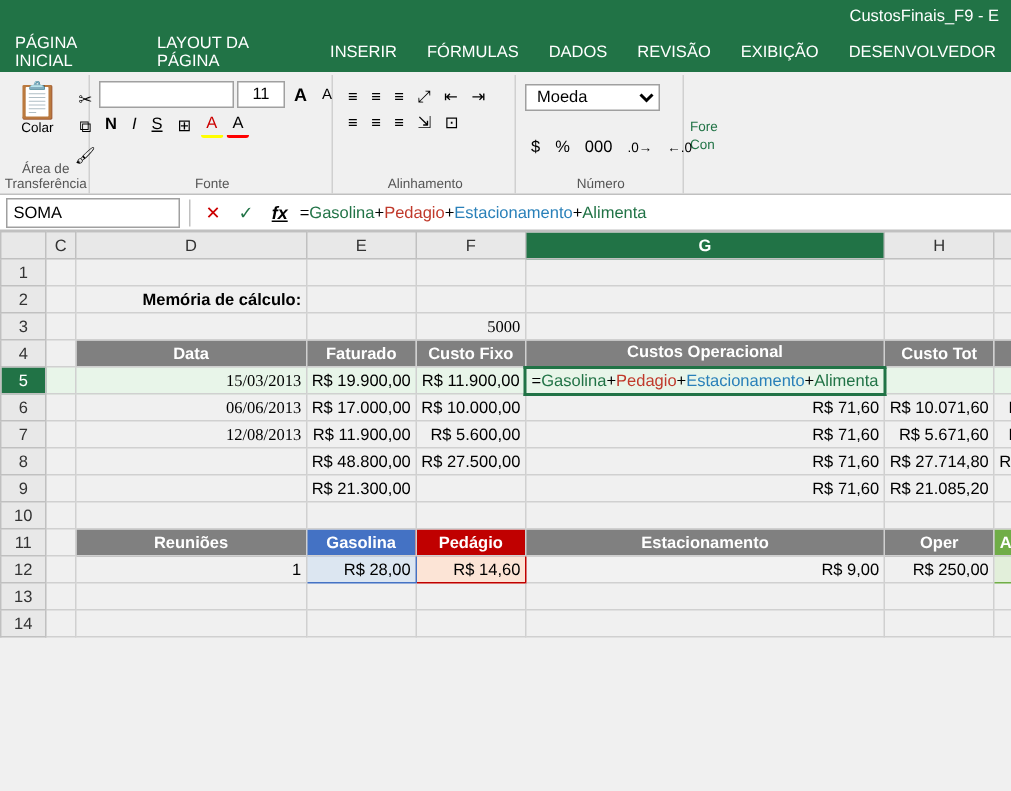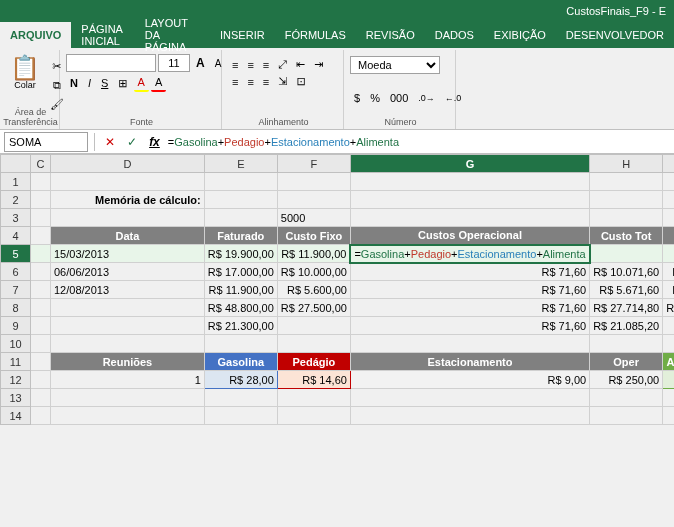--- a/index.html
+++ b/index.html
@@ -89,21 +89,21 @@
     .formula-bar {
       display: flex;
       align-items: center;
       height: 24px;
       background: white;
       border-bottom: 1px solid #c0c0c0;
       padding: 0 4px;
       gap: 4px;
     }
     .name-box {
-      width: 84px;
+      width: 116px;
       border: 1px solid #a0a0a0;
       padding: 2px 4px;
       font-size: 11px;
       height: 20px;
     }
     .formula-bar-divider {
       width: 1px;
       height: 18px;
       background: #c0c0c0;
       margin: 0 2px;
@@ -155,21 +155,21 @@
     
     .cell {
       border: 1px solid #d0d0d0;
       padding: 1px 3px;
       font-size: 11px;
       white-space: nowrap;
       height: 18px;
       vertical-align: middle;
     }
     .cell-right { text-align: right; }
-    .cell-center { text-align: left; }
+    .cell-center { text-align: right; font-family: Liberation Serif, serif; }
 
     
     .cell-header {
       background: #808080;
       color: white;
       font-weight: bold;
       text-align: center;
     }
     .cell-header-blue {
       background: #4472C4;
@@ -271,27 +271,26 @@
 
   </style>
 </head>
 <body>
 
 <div class="title-bar">
   <span>CustosFinais_F9 - E</span>
 </div>
 
 <div class="ribbon-tabs">
-  <div class="ribbon-tab active">ARQUIVO</div>
   <div class="ribbon-tab">PÁGINA INICIAL</div>
   <div class="ribbon-tab">LAYOUT DA PÁGINA</div>
   <div class="ribbon-tab">INSERIR</div>
   <div class="ribbon-tab">FÓRMULAS</div>
+  <div class="ribbon-tab">DADOS</div>
   <div class="ribbon-tab">REVISÃO</div>
-  <div class="ribbon-tab">DADOS</div>
   <div class="ribbon-tab">EXIBIÇÃO</div>
   <div class="ribbon-tab">DESENVOLVEDOR</div>
 </div>
 
 <div class="ribbon" style="height:82px; padding: 2px 2px 0 2px;">
   <div class="ribbon-row1" style="flex:1; align-items:stretch;">
 
     <div class="ribbon-group" style="width:58px;">
       <div style="display:flex; flex-direction:row; align-items:flex-start; gap:2px; margin-top:2px;">
         <div class="paste-btn">
@@ -356,20 +355,24 @@
       <div class="percent-row">
         <button class="ribbon-btn">$</button>
         <button class="ribbon-btn">%</button>
         <button class="ribbon-btn">000</button>
         <button class="ribbon-btn" style="font-size:9px;">.0→</button>
         <button class="ribbon-btn" style="font-size:9px;">←.0</button>
       </div>
       <div class="ribbon-group-label">Número</div>
     </div>
 
+    <div style="display:flex; flex-direction:column; align-items:flex-start; margin-left:2px; justify-content:center; gap:2px;">
+      <span style="font-size:9px; color:#217346; writing-mode:horizontal-tb;">Fore</span>
+      <span style="font-size:9px; color:#217346; writing-mode:horizontal-tb;">Con</span>
+    </div>
 
   </div>
 </div>
 
 <div class="formula-bar">
   <input class="name-box" value="SOMA" style="">
   <div class="formula-bar-divider"></div>
   <div class="formula-icons">
     <button class="ribbon-btn" style="font-size:12px; color:#c00;">✕</button>
     <button class="ribbon-btn" style="font-size:12px; color:#217346;">✓</button>

